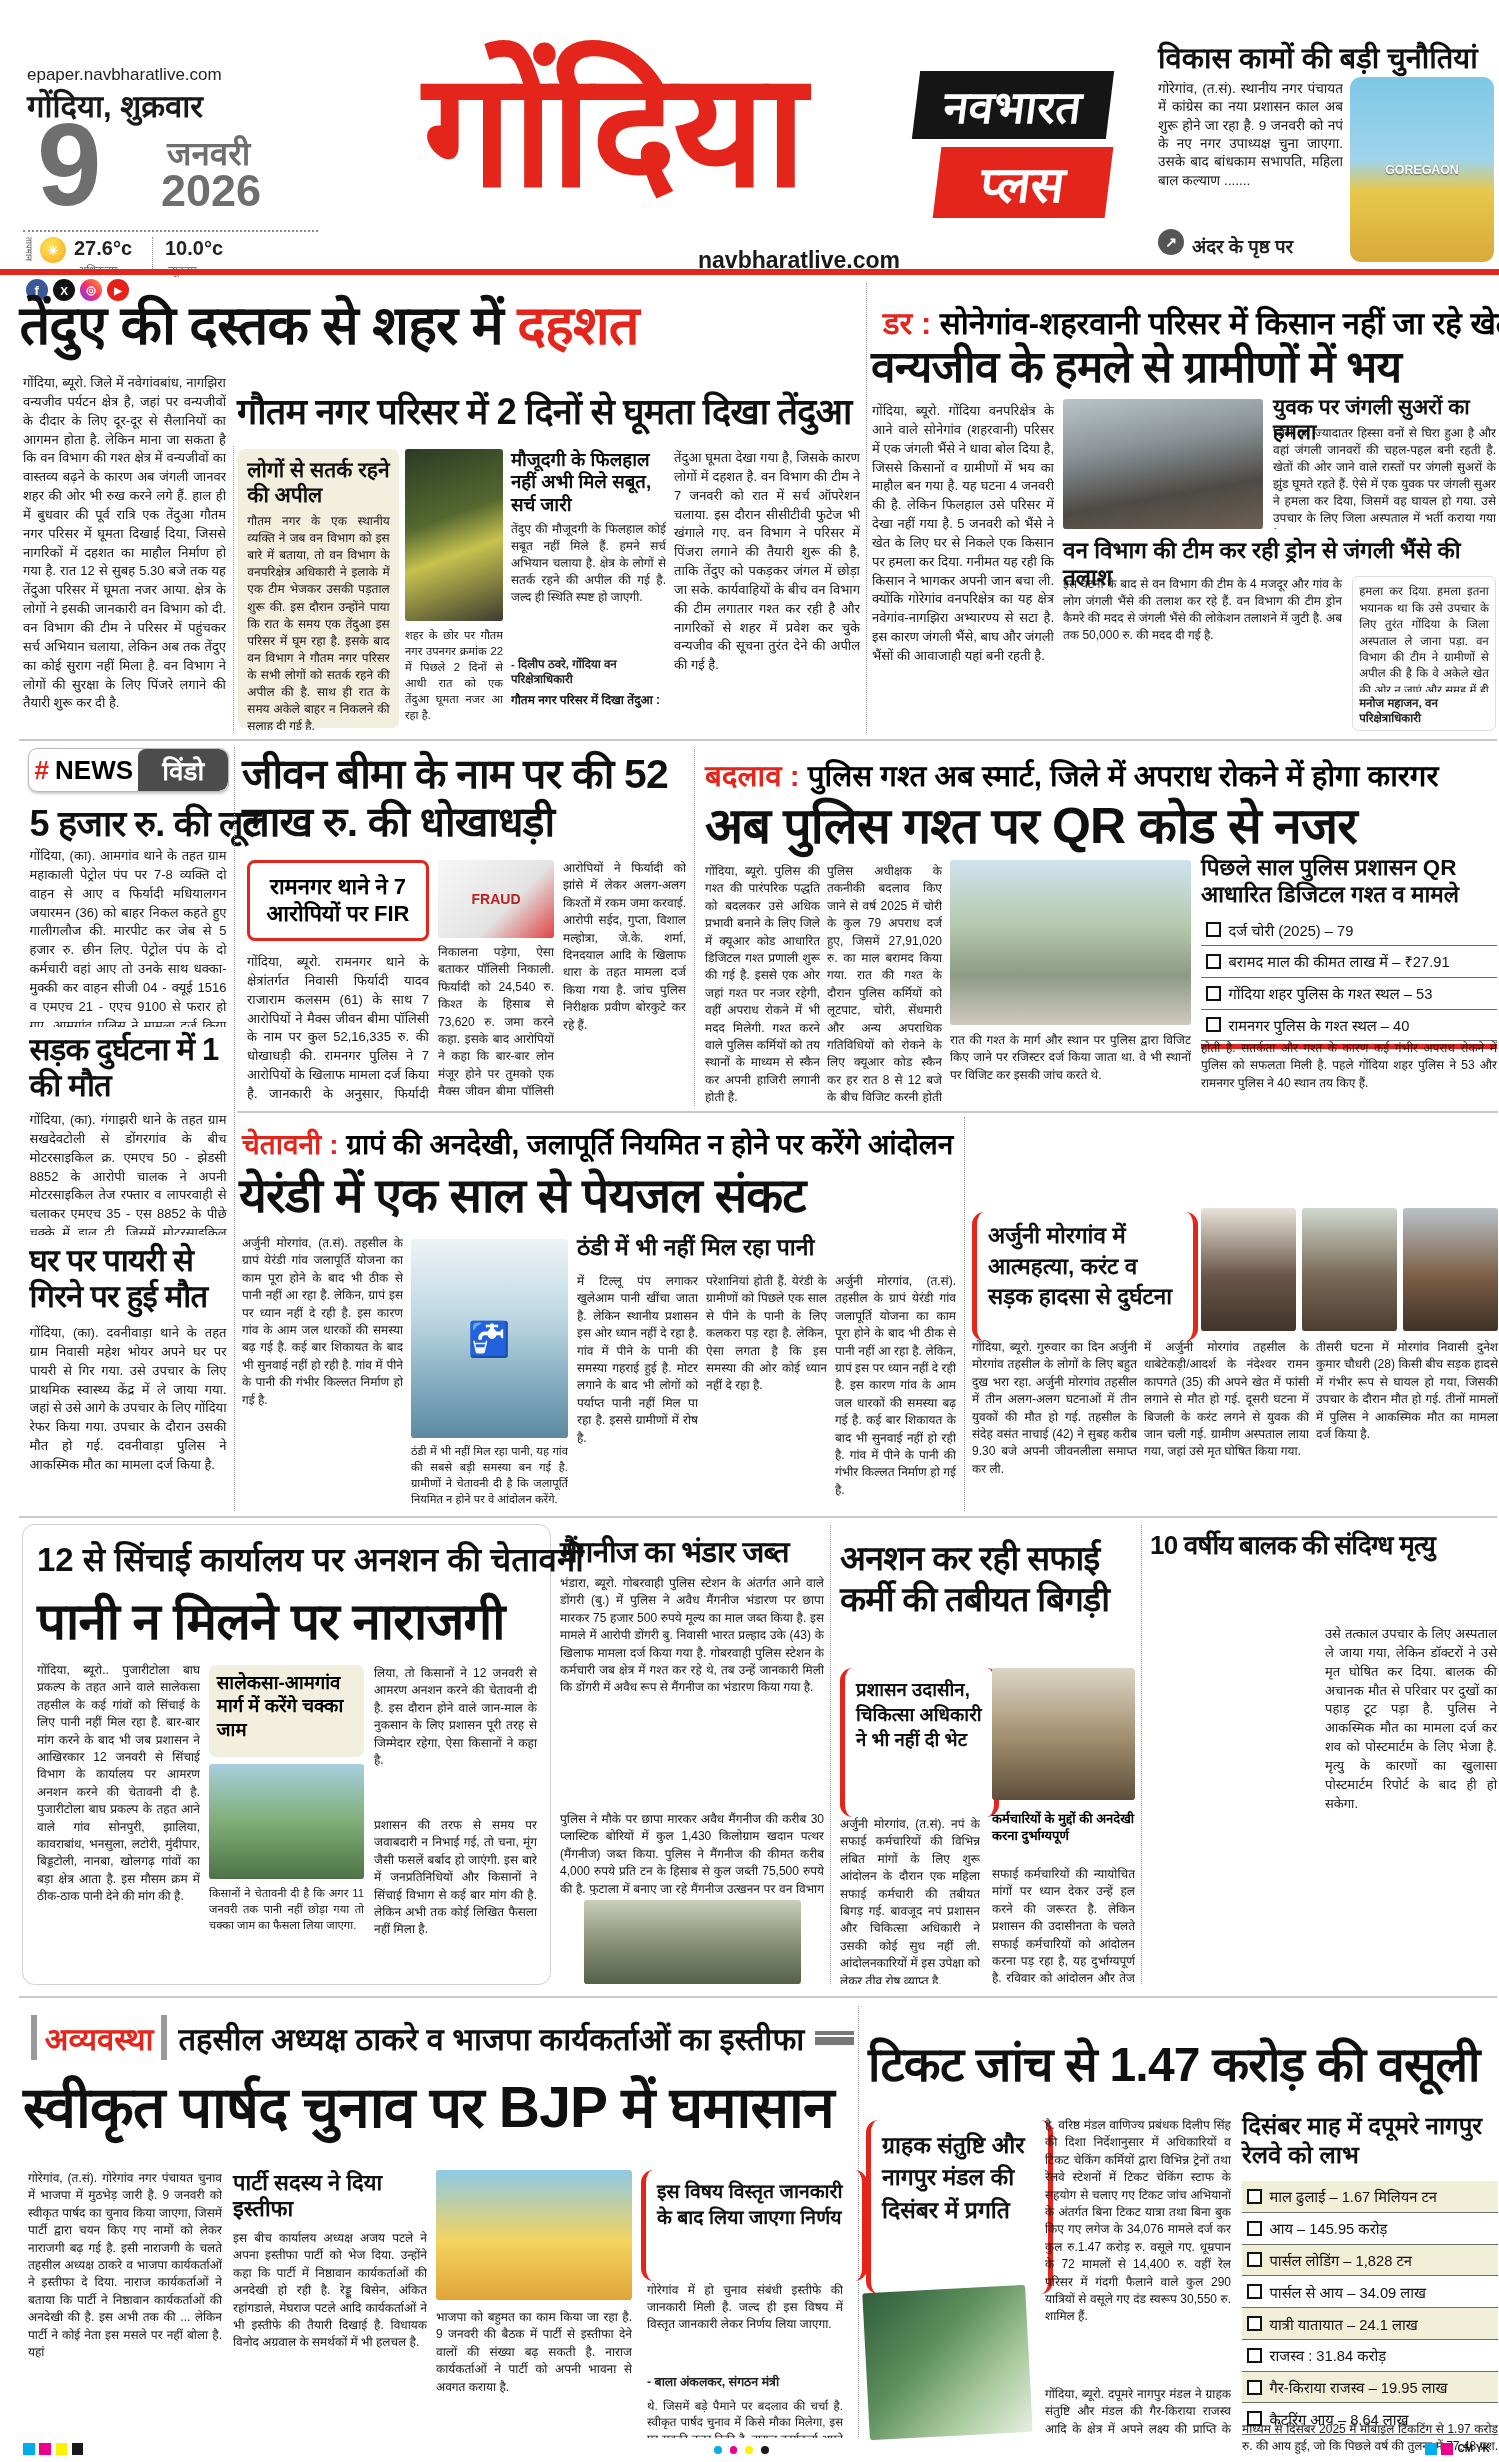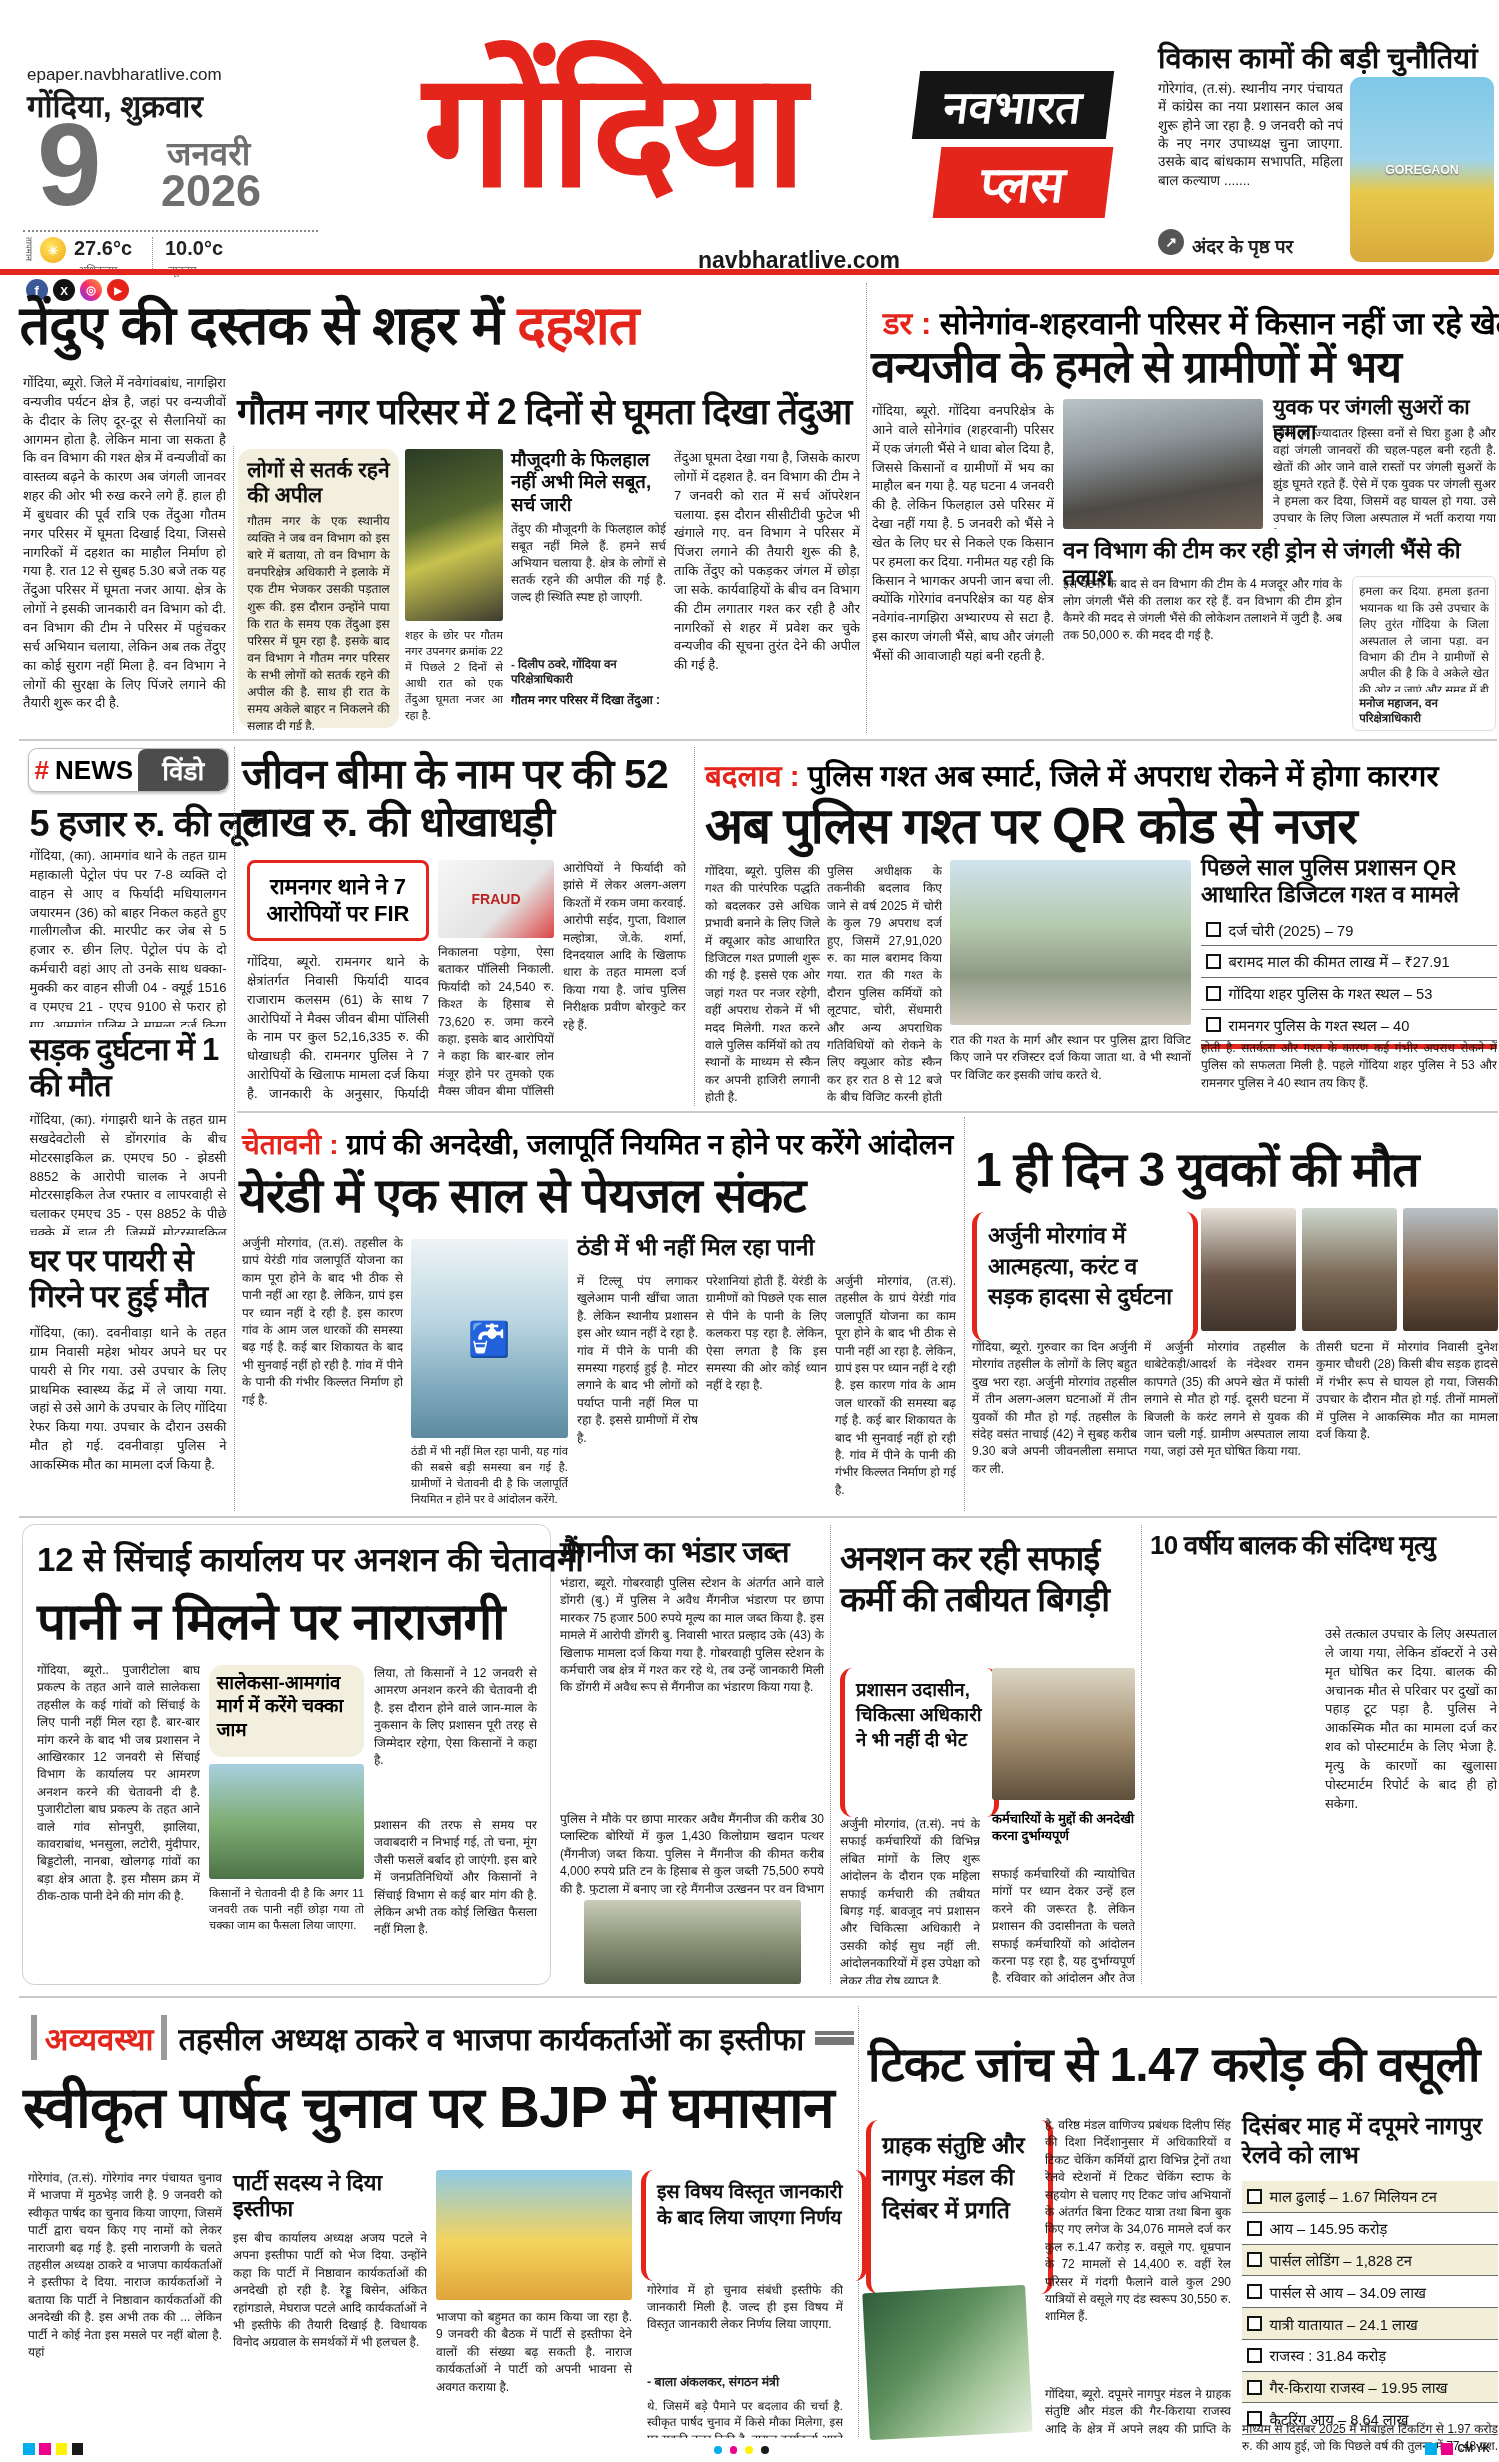--- a/index.html
+++ b/index.html
@@ -7,21 +7,21 @@
   .page{position:relative;width:1499px;height:2462px;background:#fff;overflow:hidden;}
   .abs{position:absolute;}
   .body-text{font-size:13px;line-height:1.45;text-align:justify;color:#161616;overflow:hidden;}
   .body-sm{font-size:12.4px;line-height:1.42;text-align:justify;color:#161616;overflow:hidden;}
   .headline{font-weight:bold;color:#101010;letter-spacing:-0.8px;}
   .kicker{font-weight:bold;color:#101010;}
   .red{color:#e4251c;}
   .rule-red{background:#e4251c;}
   .rule-gray{background:#c9c9c9;}
   .dotted-v{border-left:1.6px dotted #9a9a9a;}
-  .beige{background:#f2efdf;border-radius:14px;}
+  .beige{background:#f2efdf;border-radius:7px;}
   .photo{border-radius:3.1px;}
   .bracket{border-left:5.4px solid #e4251c;border-right:5.4px solid #e4251c;border-radius:12.4px;padding:9.3px 11px;font-weight:bold;color:#111;}
   .stat-row{display:flex;align-items:center;gap:7.8px;border-bottom:1.6px solid #6b6b6b;padding:5.4px 4.7px;font-size:14.7px;color:#111;}
   .stat-row.beige-row{background:#f2efd8;}
   .checkbox{flex:0 0 11px;width:11px;height:11px;border:2.3px solid #111;background:#fff;}
   .byline{font-weight:bold;font-size:12.4px;color:#222;}
   .tabwrap{display:flex;align-items:stretch;border:1.6px solid #bbb;border-radius:9.3px;overflow:hidden;background:#fff;box-shadow:0 1.6px 2.3px rgba(0,0,0,.2);}
   .tabwrap .left{flex:1;display:flex;align-items:center;justify-content:center;gap:6.2px;font-weight:bold;font-size:26px;}
   .tabwrap .right{flex:0 0 45%;background:#4c4c4c;color:#fff;display:flex;align-items:center;justify-content:center;font-weight:bold;font-size:26px;border-radius:7.8px 9.3px 9.3px 0;}
   .circle{border-radius:50%;display:inline-flex;align-items:center;justify-content:center;color:#fff;font-weight:bold;}
@@ -165,21 +165,20 @@
   <div class="abs headline" style="left:239px;top:1161px;width:722px;font-size:48px;white-space:nowrap;">येरंडी में एक साल से पेयजल संकट</div>
   <div class="abs body-text" style="left:242px;top:1235px;width:161px;height:275px;font-size:12px;">अर्जुनी मोरगांव, (त.सं). तहसील के ग्रापं येरंडी गांव जलापूर्ति योजना का काम पूरा होने के बाद भी ठीक से पानी नहीं आ रहा है. लेकिन, ग्रापं इस पर ध्यान नहीं दे रही है. इस कारण गांव के आम जल धारकों की समस्या बढ़ गई है. कई बार शिकायत के बाद भी सुनवाई नहीं हो रही है. गांव में पीने के पानी की गंभीर किल्लत निर्माण हो गई है.</div>
   <div class="abs photo" style="left:411px;top:1239px;width:157px;height:199px;background:linear-gradient(180deg,#eef4f6 0%,#bcd7e2 40%,#7fa9bd 75%,#5d8aa0 100%);display:flex;align-items:center;justify-content:center;font-size:34px;">🚰</div>
   <div class="abs body-sm" style="left:411px;top:1443px;width:157px;height:67px;font-size:11.3px;">ठंडी में भी नहीं मिल रहा पानी, यह गांव की सबसे बड़ी समस्या बन गई है. ग्रामीणों ने चेतावनी दी है कि जलापूर्ति नियमित न होने पर वे आंदोलन करेंगे.</div>
   <div class="abs boxtitle" style="left:577px;top:1234px;width:279px;font-size:23px;white-space:nowrap;">ठंडी में भी नहीं मिल रहा पानी</div>
   <div class="abs body-text" style="left:577px;top:1273px;width:121px;height:237px;font-size:12px;">में टिल्लू पंप लगाकर खुलेआम पानी खींचा जाता है. लेकिन स्थानीय प्रशासन इस ओर ध्यान नहीं दे रहा है. गांव में पीने के पानी की समस्या गहराई हुई है. मोटर लगाने के बाद भी लोगों को पर्याप्त पानी नहीं मिल पा रहा है. इससे ग्रामीणों में रोष है.</div>
   <div class="abs body-text" style="left:706px;top:1273px;width:121px;height:237px;font-size:12px;">परेशानियां होती हैं. येरंडी के ग्रामीणों को पिछले एक साल से पीने के पानी के लिए कलकरा पड़ रहा है. लेकिन, ऐसा लगता है कि इस समस्या की ओर कोई ध्यान नहीं दे रहा है.</div>
   <div class="abs body-text" style="left:835px;top:1273px;width:121px;height:237px;font-size:12px;">अर्जुनी मोरगांव, (त.सं). तहसील के ग्रापं येरंडी गांव जलापूर्ति योजना का काम पूरा होने के बाद भी ठीक से पानी नहीं आ रहा है. लेकिन, ग्रापं इस पर ध्यान नहीं दे रही है. इस कारण गांव के आम जल धारकों की समस्या बढ़ गई है. कई बार शिकायत के बाद भी सुनवाई नहीं हो रही है. गांव में पीने के पानी की गंभीर किल्लत निर्माण हो गई है.</div>
   <div class="abs dotted-v" style="left:964px;top:1117px;height:394px;"></div>
 
-  <div class="abs headline" style="left:975px;top:1135px;width:525px;font-size:48px;white-space:nowrap;">1 ही दिन 3 युवकों की मौत</div>
   <div class="abs bracket" style="left:972px;top:1212px;width:194px;height:110px;font-size:22.5px;line-height:1.35;">अर्जुनी मोरगांव में आत्महत्या, करंट व सड़क हादसा से दुर्घटना</div>
   <div class="abs photo" style="left:1201px;top:1208px;width:95px;height:123px;background:linear-gradient(180deg,#e8e3da 0%,#6a5648 55%,#40342b 100%);"></div>
   <div class="abs photo" style="left:1302px;top:1208px;width:95px;height:123px;background:linear-gradient(180deg,#cfd8ce 0%,#7a6a56 55%,#4c3d31 100%);"></div>
   <div class="abs photo" style="left:1403px;top:1208px;width:95px;height:123px;background:linear-gradient(180deg,#b9c2c8 0%,#7d5f47 55%,#3f3227 100%);"></div>
   <div class="abs body-text" style="left:972px;top:1339px;width:165px;height:171px;font-size:12px;">गोंदिया, ब्यूरो. गुरुवार का दिन अर्जुनी मोरगांव तहसील के लोगों के लिए बहुत दुख भरा रहा. अर्जुनी मोरगांव तहसील में तीन अलग-अलग घटनाओं में तीन युवकों की मौत हो गई. तहसील के संदेह वसंत नाचाई (42) ने सुबह करीब 9.30 बजे अपनी जीवनलीला समाप्त कर ली.</div>
   <div class="abs body-text" style="left:1144px;top:1339px;width:165px;height:171px;font-size:12px;">में अर्जुनी मोरगांव तहसील के धाबेटेकड़ी/आदर्श के नंदेश्वर रामन कापगते (35) की अपने खेत में फांसी लगाने से मौत हो गई. दूसरी घटना में बिजली के करंट लगने से युवक की जान चली गई. ग्रामीण अस्पताल लाया गया, जहां उसे मृत घोषित किया गया.</div>
   <div class="abs body-text" style="left:1316px;top:1339px;width:182px;height:171px;font-size:12px;">तीसरी घटना में मोरगांव निवासी दुनेश कुमार चौधरी (28) किसी बीच सड़क हादसे में गंभीर रूप से घायल हो गया, जिसकी उपचार के दौरान मौत हो गई. तीनों मामलों में पुलिस ने आकस्मिक मौत का मामला दर्ज किया है.</div>
 
   <div class="abs rule-gray" style="left:19.4px;top:1516px;width:1478px;height:1.6px;"></div>
 

